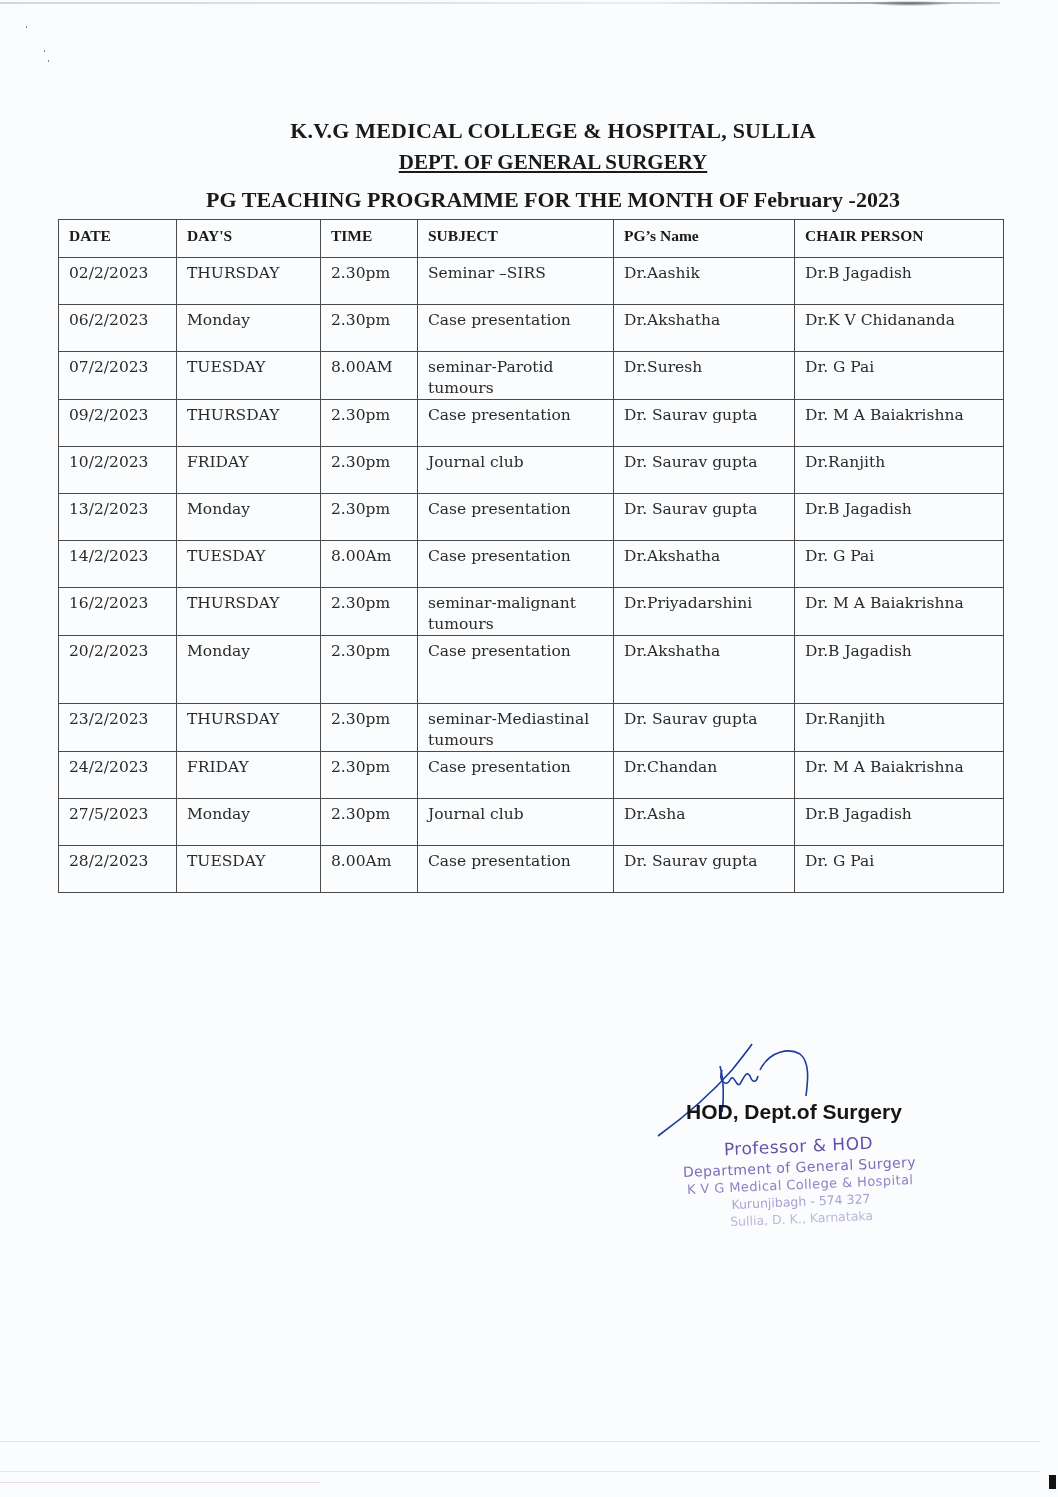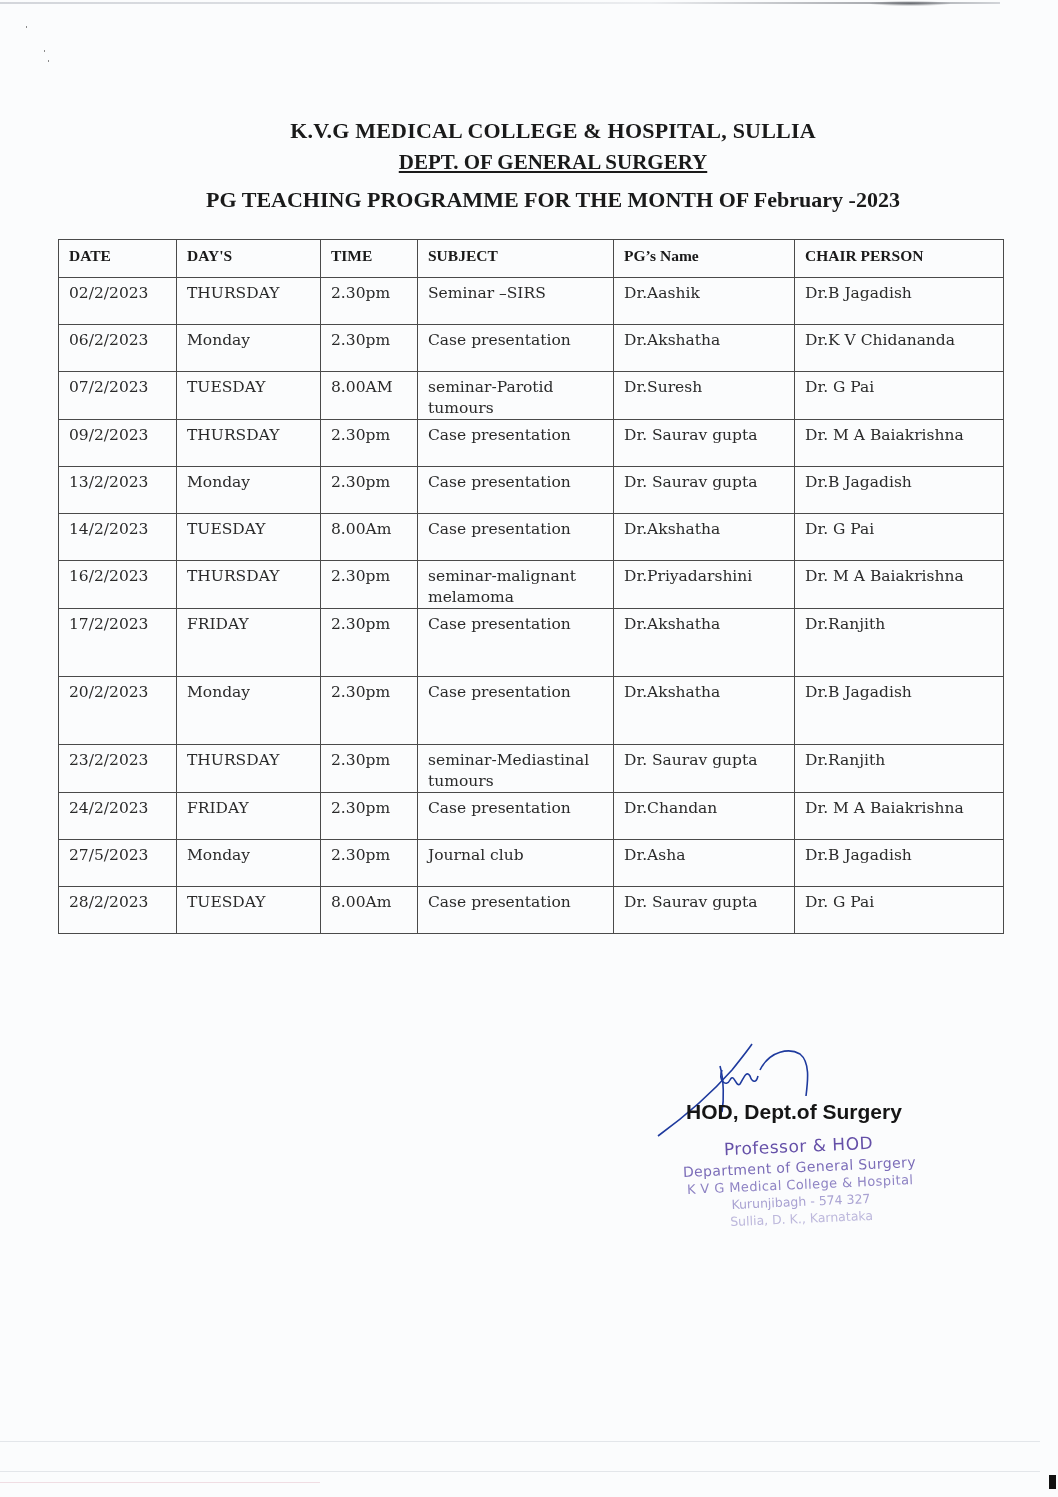--- a/index.html
+++ b/index.html
@@ -73,21 +73,21 @@
     margin-left: 20px;
   }
   .header .programme {
     font-size: 22px;
     margin-top: 12px;
     margin-left: 20px;
   }
 
   table.schedule {
     position: absolute;
-    left: 58px; top: 239px;
+    left: 58px; top: 219px;
     width: 945px;
     border-collapse: collapse;
     table-layout: fixed;
     font-family: "DejaVu Serif", "Liberation Serif", serif;
     font-size: 15.5px;
     color: #2a2a2a;
   }
   table.schedule th, table.schedule td {
     border: 1.3px solid #4a4a4a;
     vertical-align: top;
@@ -208,50 +208,50 @@
       </tr>
       <tr>
         <td>09/2/2023</td>
         <td>THURSDAY</td>
         <td>2.30pm</td>
         <td>Case presentation</td>
         <td>Dr. Saurav gupta</td>
         <td>Dr. M A Baiakrishna</td>
       </tr>
       <tr>
+        <td>10/2/2023</td>
+        <td>FRIDAY</td>
+        <td>2.30pm</td>
+        <td>Journal club</td>
+        <td>Dr. Saurav gupta</td>
+        <td>Dr.Ranjith</td>
+      </tr>
+      <tr>
         <td>13/2/2023</td>
         <td>Monday</td>
         <td>2.30pm</td>
         <td>Case presentation</td>
         <td>Dr. Saurav gupta</td>
         <td>Dr.B Jagadish</td>
       </tr>
       <tr>
         <td>14/2/2023</td>
         <td>TUESDAY</td>
         <td>8.00Am</td>
         <td>Case presentation</td>
         <td>Dr.Akshatha</td>
         <td>Dr. G Pai</td>
       </tr>
       <tr>
         <td>16/2/2023</td>
         <td>THURSDAY</td>
         <td>2.30pm</td>
-        <td>seminar-malignant melamoma</td>
+        <td>seminar-malignant tumours</td>
         <td>Dr.Priyadarshini</td>
         <td>Dr. M A Baiakrishna</td>
-      </tr>
-      <tr class="tall">
-        <td>17/2/2023</td>
-        <td>FRIDAY</td>
-        <td>2.30pm</td>
-        <td>Case presentation</td>
-        <td>Dr.Akshatha</td>
-        <td>Dr.Ranjith</td>
       </tr>
       <tr class="tall">
         <td>20/2/2023</td>
         <td>Monday</td>
         <td>2.30pm</td>
         <td>Case presentation</td>
         <td>Dr.Akshatha</td>
         <td>Dr.B Jagadish</td>
       </tr>
       <tr>

